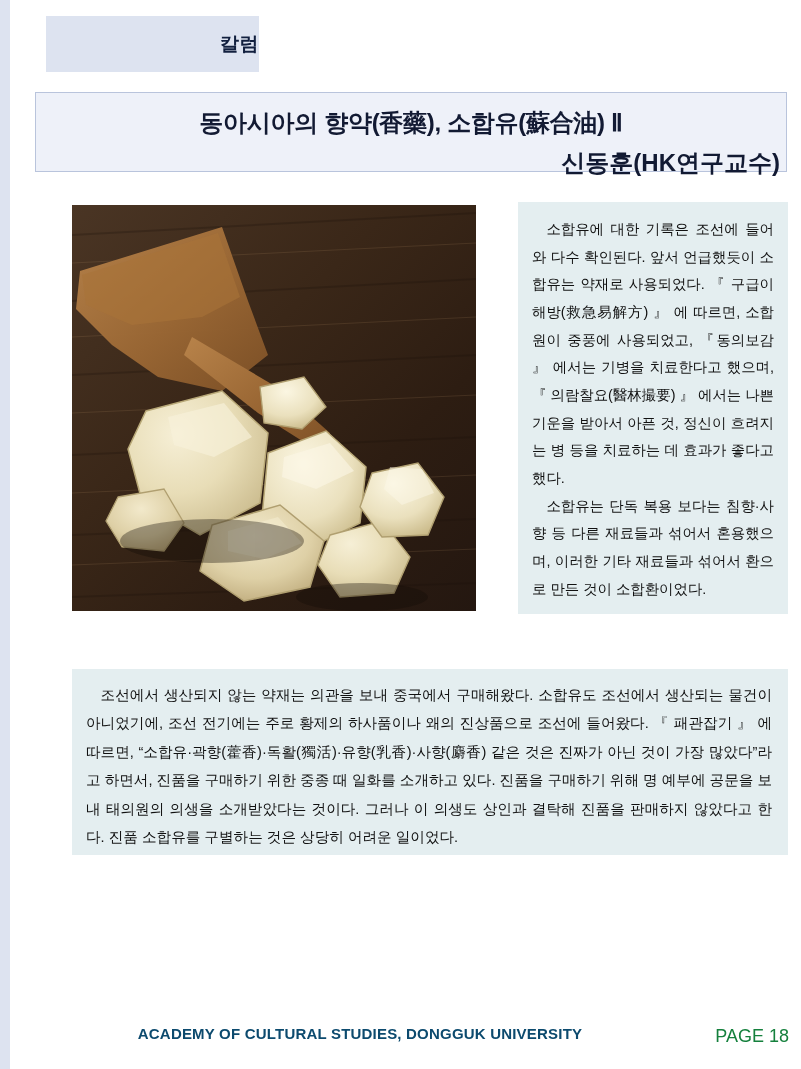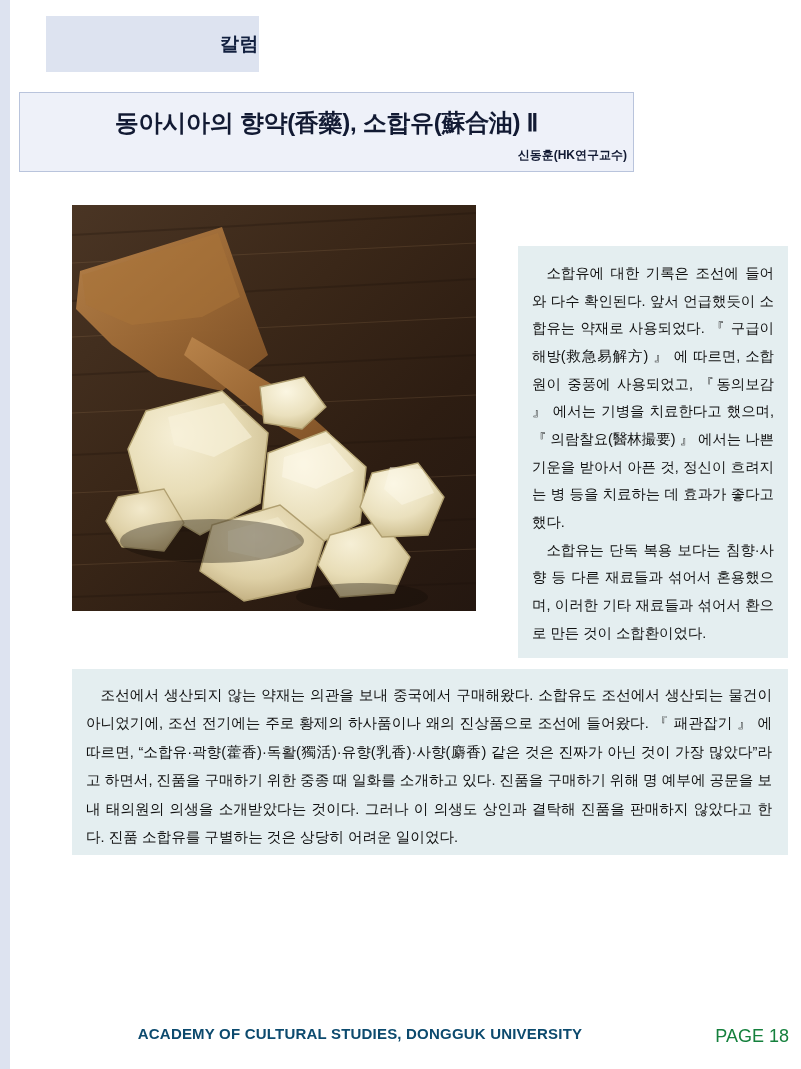--- a/index.html
+++ b/index.html
@@ -40,39 +40,39 @@
   .column-tag-label {
     font-size: 19px;
     font-weight: bold;
     color: #12203f;
     letter-spacing: 0.5px;
   }
 
   
   .title-box {
     position: absolute;
-    left: 9px;
+    left: 25px;
     top: 92px;
-    width: 615px;
+    width: 752px;
     height: 80px;
     background: #eef1f9;
     border: 1px solid #b9c4dc;
     box-sizing: border-box;
   }
   .title-main {
     text-align: center;
     font-size: 24px;
     font-weight: bold;
     color: #121a33;
     margin-top: 14px;
     letter-spacing: -0.3px;
   }
   .title-author {
     text-align: right;
-    font-size: 12px;
+    font-size: 24px;
     font-weight: bold;
     color: #121a33;
     margin-top: 8px;
     padding-right: 6px;
   }
 
   
   .figure {
     position: absolute;
     left: 62px;
@@ -92,21 +92,20 @@
     width: 270px;
     height: 412px;
     background: #e4eef0;
     box-sizing: border-box;
     padding: 14px 14px 10px 14px;
     font-size: 14.4px;
     line-height: 1.92;
     color: #111111;
     text-align: justify;
     text-justify: inter-character;
-    margin-top: 44px;
   }
   .side-text p { margin: 0; text-indent: 1em; }
 
   
   .body-block {
     position: absolute;
     background: #e4eef0;
     box-sizing: border-box;
     padding: 12px 16px 12px 14px;
     font-size: 14.6px;

